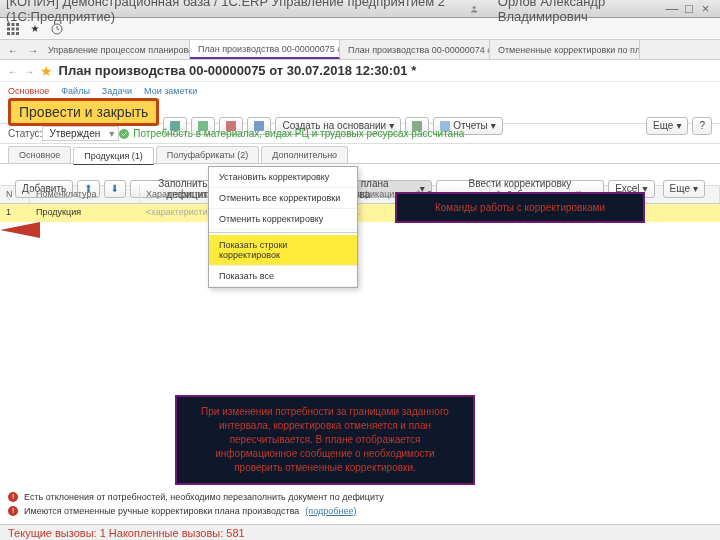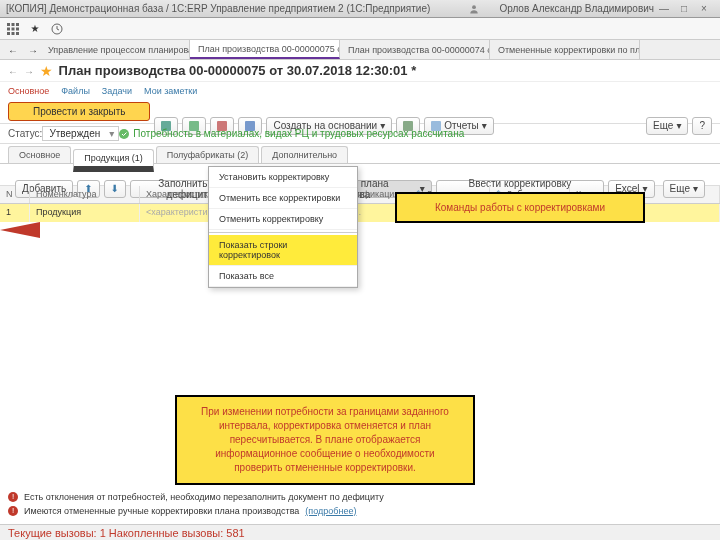--- a/index.html
+++ b/index.html
@@ -1,18 +1,18 @@
 <!DOCTYPE html>
 <html><head>
 <meta charset="utf-8">
 <style>
 * { margin: 0; padding: 0; box-sizing: border-box; font-family: Arial, sans-serif; }
 body { background: #fff; font-size: 10px; color: #333; width: 720px; height: 540px; overflow: hidden; position: relative; }
 
-.titlebar { background: linear-gradient(#e8e8e8,#d4d4d4); height: 18px; display: flex; align-items: center; padding: 0 6px; font-size: 10px; color: #555; border-bottom: 1px solid #999; }
+.titlebar { background: linear-gradient(#e8e8e8,#d4d4d4); height: 18px; display: flex; align-items: center; padding: 0 6px; font-size: 13px; color: #555; border-bottom: 1px solid #999; }
 .titlebar .spacer { flex: 1; }
 .titlebar .user { display: flex; align-items: center; gap: 20px; }
 .titlebar .user svg { width: 10px; height: 10px; }
 .titlebar .win-btn { width: 20px; text-align: center; color: #666; }
 
 .toolbar-main { height: 22px; background: #f7f7f7; border-bottom: 1px solid #ccc; display: flex; align-items: center; padding: 0 4px; gap: 4px; }
 .icon-btn { width: 18px; height: 18px; display: flex; align-items: center; justify-content: center; border-radius: 2px; }
 
 .tabs-bar { height: 20px; background: #efefef; border-bottom: 1px solid #ccc; display: flex; align-items: stretch; padding-left: 40px; }
 .tab { padding: 0 8px; display: flex; align-items: center; gap: 6px; font-size: 9px; color: #555; border-right: 1px solid #ccc; max-width: 150px; white-space: nowrap; overflow: hidden; }
@@ -21,32 +21,32 @@
 
 .doc-header { height: 22px; display: flex; align-items: center; padding: 0 8px; gap: 6px; border-bottom: 1px solid #eee; }
 .star-icon { color: #f9a825; font-size: 14px; }
 .doc-title { font-size: 13px; font-weight: bold; color: #333; }
 
 .doc-links { height: 18px; display: flex; align-items: center; padding: 0 8px; gap: 12px; font-size: 9px; }
 .doc-links .main-link { color: #c0392b; }
 .doc-links .link { color: #3b7aa8; }
 
 .action-bar { height: 24px; display: flex; align-items: center; padding: 0 8px; gap: 4px; border-bottom: 1px solid #ddd; }
-.btn-yellow { background: #ffd54f; border: 1px solid #c2410c; padding: 3px 24px; border-radius: 3px; font-size: 10px; color: #333; }
+.btn-yellow { background: #ffd54f; border: 3px solid #c2410c; padding: 3px 8px; border-radius: 3px; font-size: 14px; color: #333; }
 .btn { background: linear-gradient(#fff,#f0f0f0); border: 1px solid #bbb; padding: 2px 6px; border-radius: 3px; font-size: 10px; color: #444; display: flex; align-items: center; gap: 3px; height: 18px; margin-top: 28px; }
 .action-bar .spacer { flex: 1; }
 
 .status-bar { height: 20px; display: flex; align-items: center; padding: 0 8px; font-size: 10px; border-bottom: 1px solid #ddd; }
 .status-label { color: #555; }
 .status-val { border: 1px solid #ccc; padding: 1px 18px 1px 6px; background: #fff; position: relative; }
 .status-info { color: #3b9e3b; display: flex; align-items: center; gap: 4px; }
 
 .doc-tabs { height: 20px; display: flex; align-items: flex-end; padding: 0 8px; gap: 0; border-bottom: 1px solid #ccc; }
 .doc-tab { padding: 3px 10px; font-size: 9px; border: 1px solid #ccc; border-bottom: none; background: #f4f4f4; border-radius: 3px 3px 0 0; margin-right: 2px; color: #555; }
-.doc-tab.active { background: #fff; border-bottom: 6px solid #404040; position: relative; top: 9px; color: #333; }
+.doc-tab.active { background: #fff; border-bottom: 1px solid #404040; position: relative; top: 2px; color: #333; }
 
 .grid-toolbar { height: 22px; display: flex; align-items: center; padding: 0 15px; gap: 4px; border-bottom: 1px solid #ddd; justify-content: flex-end; }
 .grid-toolbar .spacer { flex: 1; }
 
 .grid-header { height: 18px; display: flex; background: #f4f4f4; border-bottom: 1px solid #ccc; font-size: 9px; color: #666; }
 .grid-header > div { padding: 3px 6px; border-right: 1px solid #ddd; }
 .col-n { width: 30px; }
 .col-nom { width: 110px; }
 .col-char { width: 110px; }
 .col-qty { width: 80px; }
@@ -57,21 +57,21 @@
 
 .grid-row { height: 18px; display: flex; font-size: 9px; background: #fffde7; }
 .grid-row.selected { background: #fff59d; }
 .grid-row > div { padding: 3px 6px; border-right: 1px solid #eee; }
 
 .dropdown-menu { position: absolute; top: 166px; left: 208px; width: 150px; background: #fff; border: 1px solid #aaa; box-shadow: 2px 2px 6px rgba(0,0,0,0.2); z-index: 100; }
 .dropdown-menu .item { padding: 5px 10px; font-size: 9px; color: #333; border-bottom: 1px solid #f0f0f0; }
 .dropdown-menu .item.highlight { background: #ffeb3b; }
 .dropdown-menu .sep { height: 1px; background: #ccc; margin: 2px 0; }
 
-.callout { position: absolute; background: #fde047; border: 2px solid #000000; padding: 8px 24px; font-size: 10px; color: #c0392b; text-align: center; }
+.callout { position: absolute; background: #0f172a; border: 2px solid #701a75; padding: 8px 24px; font-size: 10px; color: #c0392b; text-align: center; }
 .callout1 { top: 192px; left: 395px; width: 250px; }
 .callout2 { top: 395px; left: 175px; width: 300px; line-height: 1.4; }
 .arrow1 { top: 195px; left: 355px; width: 0; height: 0; border-top: 8px solid transparent; border-bottom: 8px solid transparent; border-right: 40px solid #c0392b; }
 
 .footer-notes { position: absolute; bottom: 22px; left: 8px; right: 8px; font-size: 9px; }
 .footer-notes .note { display: flex; align-items: center; gap: 6px; padding: 2px 0; }
 .footer-notes .bullet { width: 10px; height: 10px; background: #c0392b; border-radius: 50%; color: #fff; text-align: center; line-height: 10px; font-size: 8px; }
 .footer-notes .note a { color: #3b7aa8; text-decoration: underline; }
 
 .status-footer { position: absolute; bottom: 0; left: 0; right: 0; height: 16px; background: #f0f0f0; border-top: 1px solid #ccc; padding: 2px 8px; font-size: 11px; color: #c0392b; }

